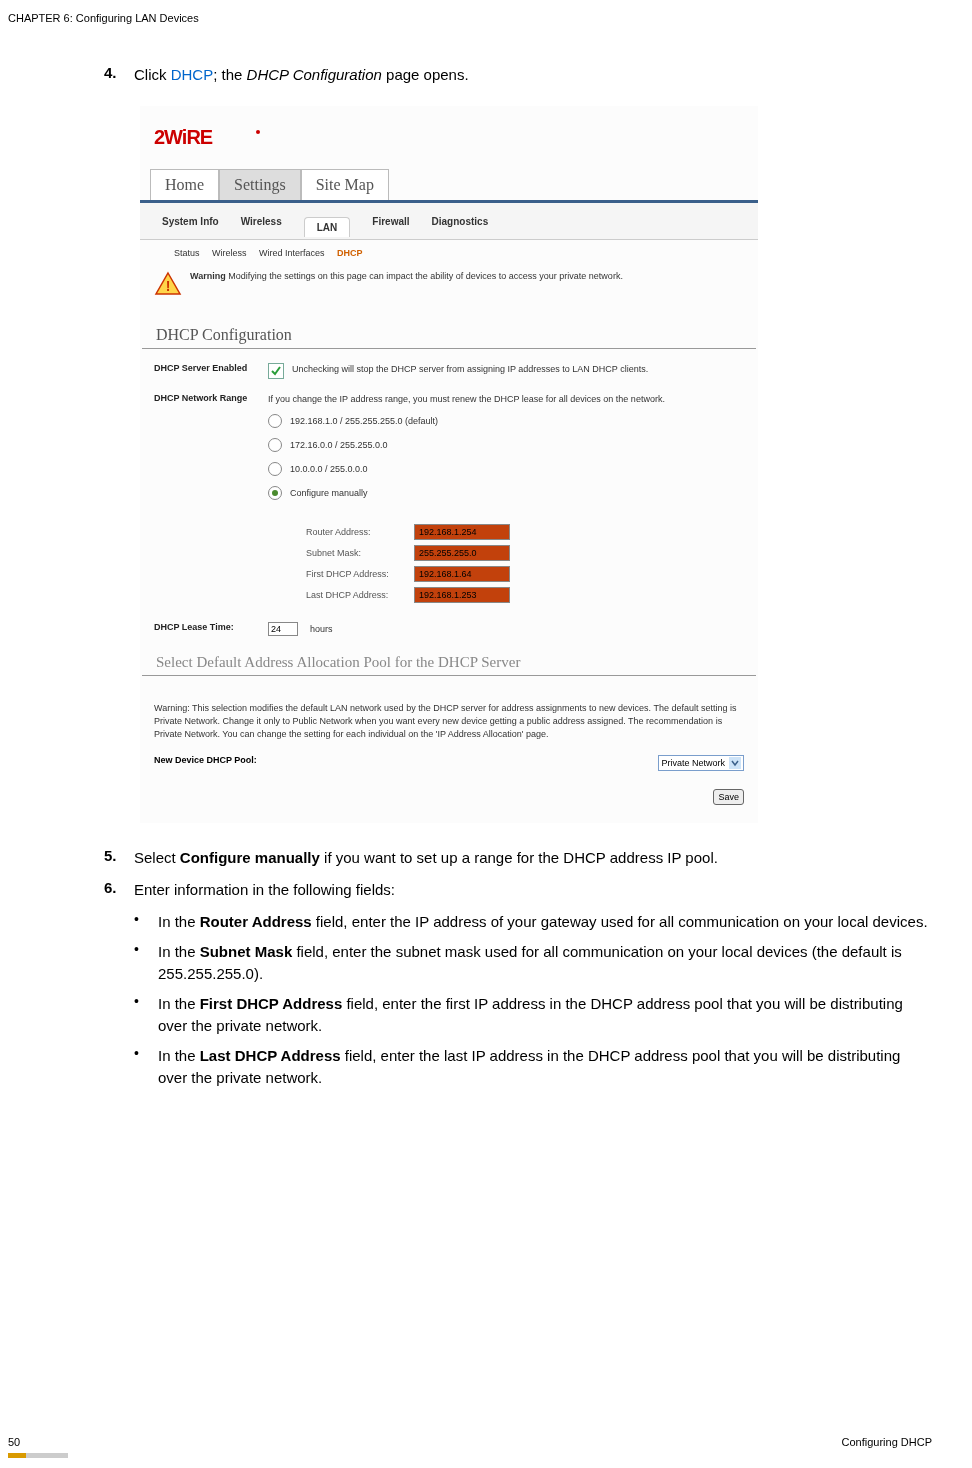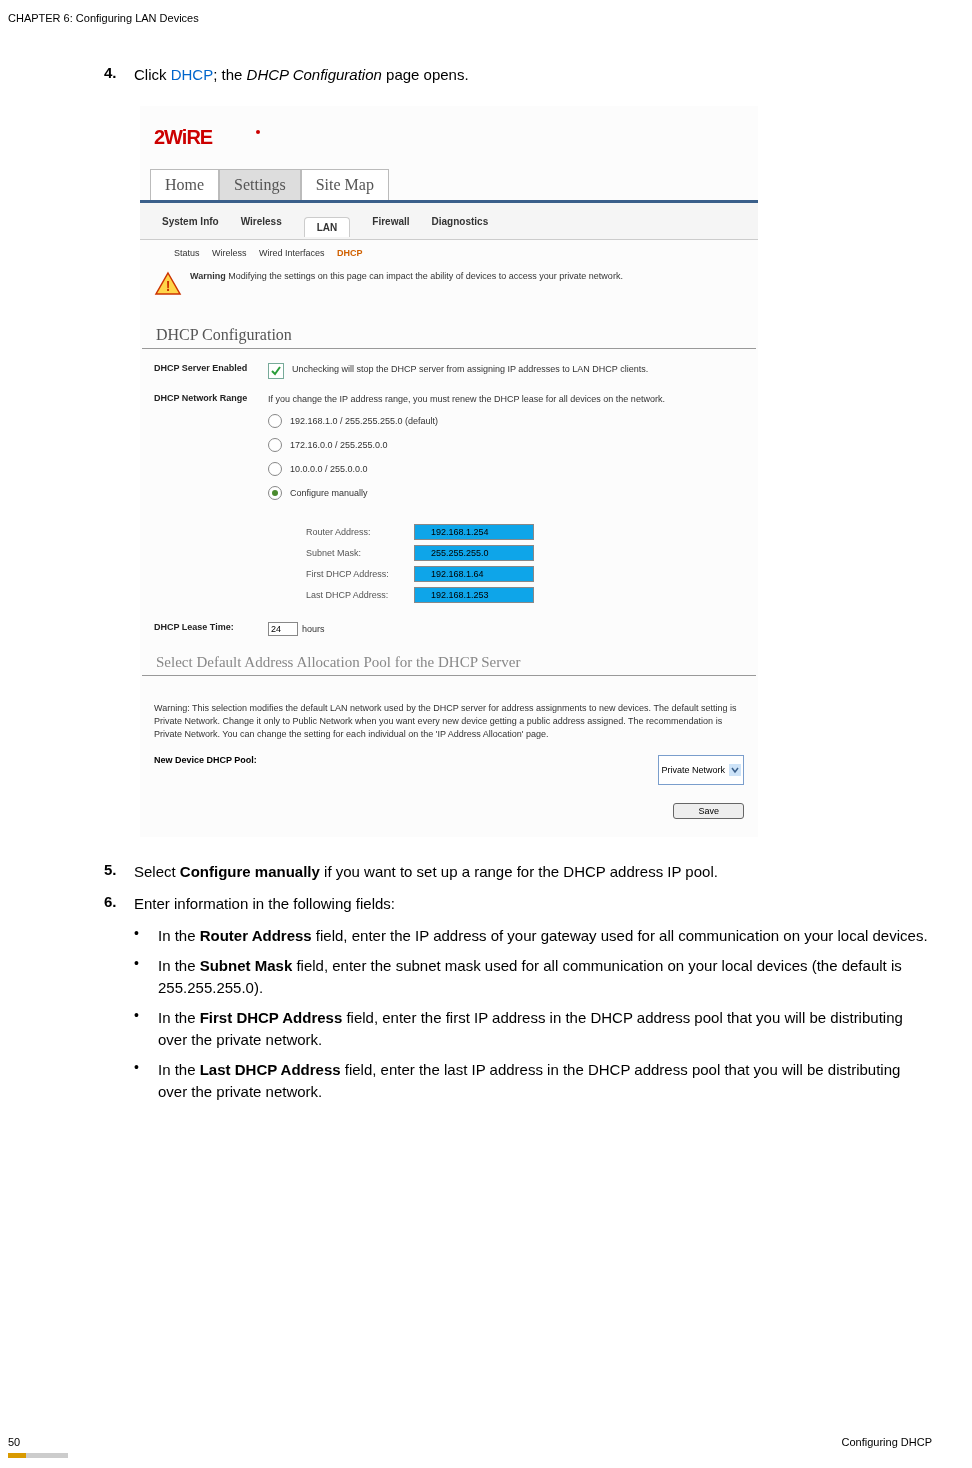--- a/index.html
+++ b/index.html
@@ -34,30 +34,30 @@
 .checkbox-field{display:flex;align-items:flex-start}
 .cb-box{width:14px;height:14px;border:1px solid #7a9;display:flex;align-items:center;justify-content:center;margin-right:8px;background:#fff}
 .cb-box svg{width:10px;height:10px}
 .radio-list{margin-top:8px}
 .radio-item{display:flex;align-items:center;margin-bottom:10px;font-size:9px}
 .radio{width:12px;height:12px;border:1px solid #888;border-radius:50%;margin-right:8px;display:flex;align-items:center;justify-content:center;background:#fff}
 .radio.checked::after{content:"";width:6px;height:6px;border-radius:50%;background:#4a8b2e}
 .manual-fields{margin-left:38px;margin-top:24px}
 .mf-row{display:flex;align-items:center;margin-bottom:5px;font-size:9px}
 .mf-label{width:108px;color:#555}
-.mf-input{border:1px solid #888;padding:2px 16px;font-size:9px;width:86px;background:#0ea5e9}
-.lease-input{border:1px solid #888;width:24px;padding:1px 2px;font-size:9px;margin-right:4px}
+.mf-input{border:1px solid #888;padding:2px 4px;font-size:9px;width:86px;background:#c2410c}
+.lease-input{border:1px solid #888;width:24px;padding:1px 2px;font-size:9px;margin-right:12px}
 .section-title2{font-family:"Times New Roman",serif;font-size:15px;color:#888;padding:4px 14px;border-bottom:1px solid #999;margin:12px 2px 26px}
 .warning-text2{font-size:9px;color:#333;padding:0 14px;line-height:13px;margin-bottom:14px}
 .pool-row{display:flex;padding:0 14px;font-size:9px;margin-bottom:16px}
 .pool-label{font-weight:bold;flex:1}
-.pool-select{border:1px solid #7a9ecc;background:#fff;padding:8px 2px;font-size:9px;display:flex;align-items:center}
+.pool-select{border:1px solid #7a9ecc;background:#fff;padding:1px 2px;font-size:9px;display:flex;align-items:center}
 .pool-select svg{width:12px;height:12px;margin-left:4px}
 .save-row{text-align:right;padding:0 14px 18px}
-.save-btn{border:1px solid #666;background:#eee;padding:2px 24px;font-size:9px;border-radius:3px;display:inline-block}
+.save-btn{border:1px solid #666;background:#eee;padding:2px 4px;font-size:9px;border-radius:3px;display:inline-block}
 .bullets{margin-left:30px}
 .bullet{display:flex;margin-bottom:8px}
 .bullet-mark{width:24px;flex-shrink:0}
 .bullet-text{font-size:15px;line-height:22px}
 .footer{position:absolute;bottom:20px;left:8px;right:40px;display:flex;justify-content:space-between;font-size:11px}
 .footer-bar{position:absolute;bottom:10px;left:8px;width:60px;height:5px;background:linear-gradient(to right,#d99a00 30%,#ccc 30%)}
 </style>
 </head>
 <body>
 

